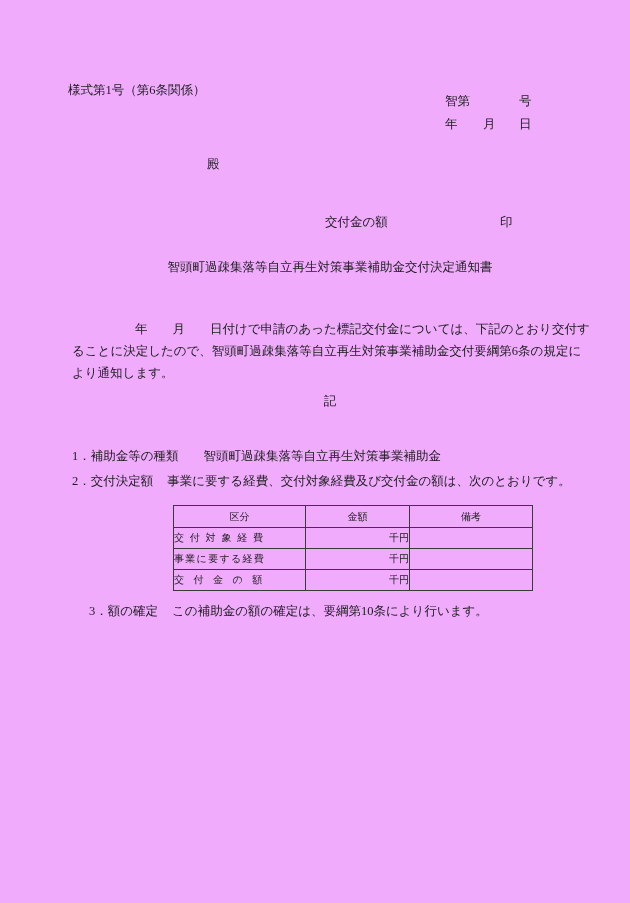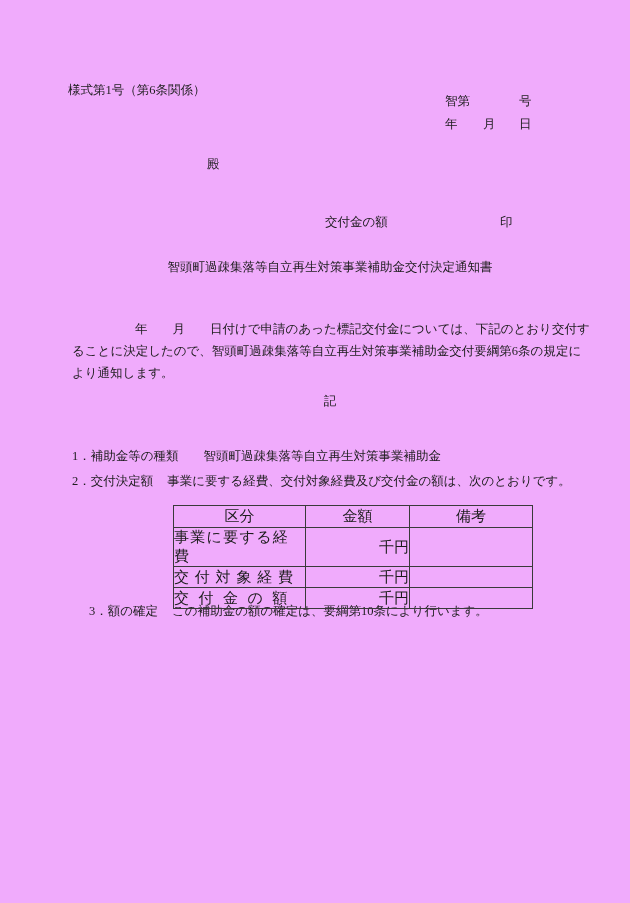--- a/index.html
+++ b/index.html
@@ -35,21 +35,21 @@
   .para .pline { white-space: nowrap; }
   .para .pline.indent { text-indent: 63px; }
   .items .gap-2 { display: inline-block; width: 25px; }
   .items .gap-1 { display: inline-block; width: 14px; }
   table.decision {
     position: absolute;
     left: 173px;
     top: 505px;
     border-collapse: collapse;
     table-layout: fixed;
-    font-size: 15px;
+    font-size: 10px;
     color: #1c1c1c;
   }
   table.decision th, table.decision td {
     border: 1px solid #3a3a3a;
     padding: 0;
     font-weight: normal;
     overflow: hidden;
   }
   table.decision th { height: 21px; text-align: center; }
   table.decision td { height: 20px; }
@@ -117,26 +117,26 @@
     </colgroup>
     <thead>
       <tr>
         <th>区分</th>
         <th>金額</th>
         <th>備考</th>
       </tr>
     </thead>
     <tbody>
       <tr>
-        <td class="cat ls-1">事業に要する経費</td>
+        <td class="cat ls-2">交付対象経費</td>
         <td class="amt">千円</td>
         <td></td>
       </tr>
       <tr>
-        <td class="cat ls-2">交付対象経費</td>
+        <td class="cat ls-1">事業に要する経費</td>
         <td class="amt">千円</td>
         <td></td>
       </tr>
       <tr>
         <td class="cat ls-3">交付金の額</td>
         <td class="amt">千円</td>
         <td></td>
       </tr>
     </tbody>
   </table>

